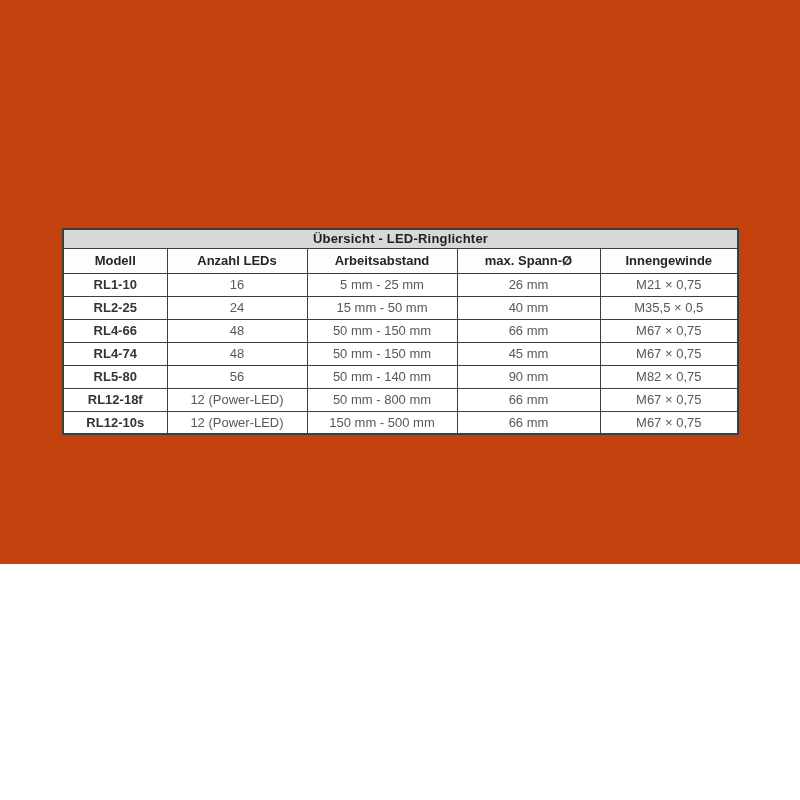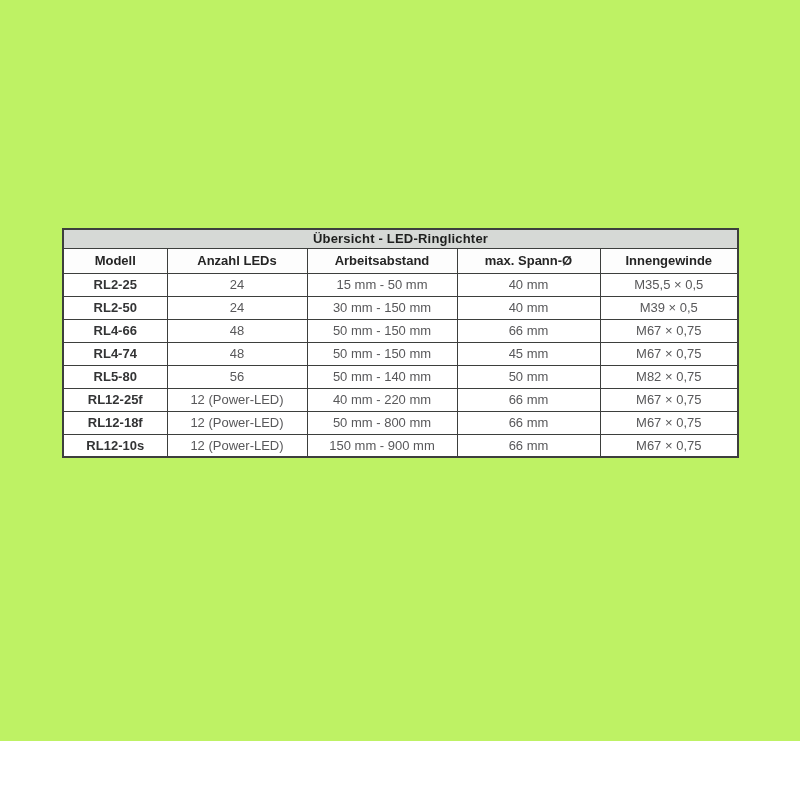--- a/index.html
+++ b/index.html
@@ -3,22 +3,22 @@
 <meta charset="utf-8">
 <style>
   * { margin: 0; padding: 0; box-sizing: border-box; }
   html, body {
     width: 800px; height: 800px;
     background: #ffffff;
     font-family: "Liberation Sans", sans-serif;
   }
   .page {
     position: relative;
-    width: 800px; height: 741px;
-    background: #bef264;
+    width: 800px; height: 564px;
+    background: #c2410c;
     overflow: hidden;
   }
   table.spec-table {
     position: absolute;
     left: 62px; top: 228px;
     width: 675px;
     border-collapse: collapse;
     table-layout: fixed;
     font-size: 13px;
   }
@@ -82,70 +82,63 @@
       <tr class="header-row">
           <th>Modell</th>
           <th>Anzahl LEDs</th>
           <th>Arbeitsabstand</th>
           <th>max. Spann-Ø</th>
           <th>Innengewinde</th>
         </tr>
     </thead>
     <tbody>
         <tr>
+          <td>RL1-10</td>
+          <td>16</td>
+          <td>5 mm - 25 mm</td>
+          <td>26 mm</td>
+          <td>M21 × 0,75</td>
+        </tr>
+        <tr>
           <td>RL2-25</td>
           <td>24</td>
           <td>15 mm - 50 mm</td>
           <td>40 mm</td>
           <td>M35,5 × 0,5</td>
-        </tr>
-        <tr>
-          <td>RL2-50</td>
-          <td>24</td>
-          <td>30 mm - 150 mm</td>
-          <td>40 mm</td>
-          <td>M39 × 0,5</td>
         </tr>
         <tr>
           <td>RL4-66</td>
           <td>48</td>
           <td>50 mm - 150 mm</td>
           <td>66 mm</td>
           <td>M67 × 0,75</td>
         </tr>
         <tr>
           <td>RL4-74</td>
           <td>48</td>
           <td>50 mm - 150 mm</td>
           <td>45 mm</td>
           <td>M67 × 0,75</td>
         </tr>
         <tr>
           <td>RL5-80</td>
           <td>56</td>
           <td>50 mm - 140 mm</td>
-          <td>50 mm</td>
+          <td>90 mm</td>
           <td>M82 × 0,75</td>
-        </tr>
-        <tr>
-          <td>RL12-25f</td>
-          <td>12 (Power-LED)</td>
-          <td>40 mm - 220 mm</td>
-          <td>66 mm</td>
-          <td>M67 × 0,75</td>
         </tr>
         <tr>
           <td>RL12-18f</td>
           <td>12 (Power-LED)</td>
           <td>50 mm - 800 mm</td>
           <td>66 mm</td>
           <td>M67 × 0,75</td>
         </tr>
         <tr>
           <td>RL12-10s</td>
           <td>12 (Power-LED)</td>
-          <td>150 mm - 900 mm</td>
+          <td>150 mm - 500 mm</td>
           <td>66 mm</td>
           <td>M67 × 0,75</td>
         </tr>
       </tbody>
   </table>
 </div>
 
 </body></html>

